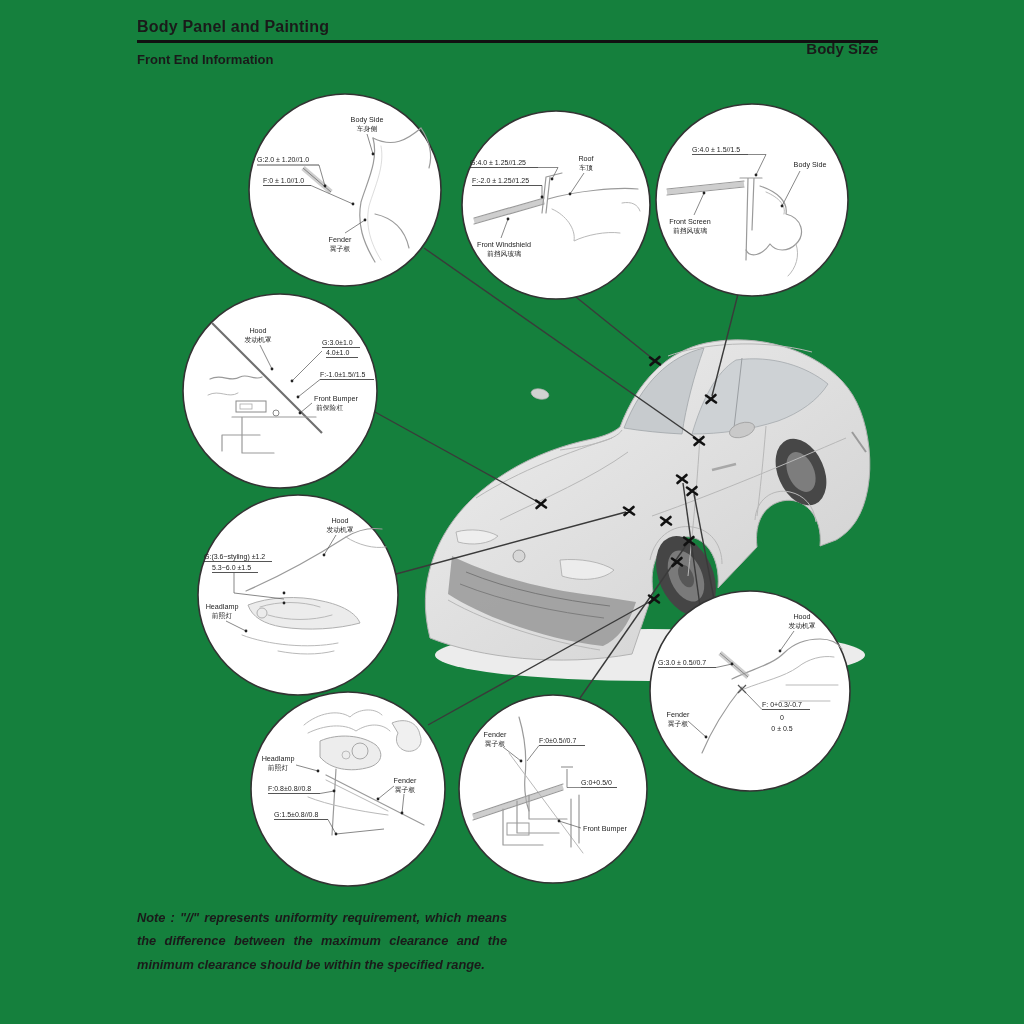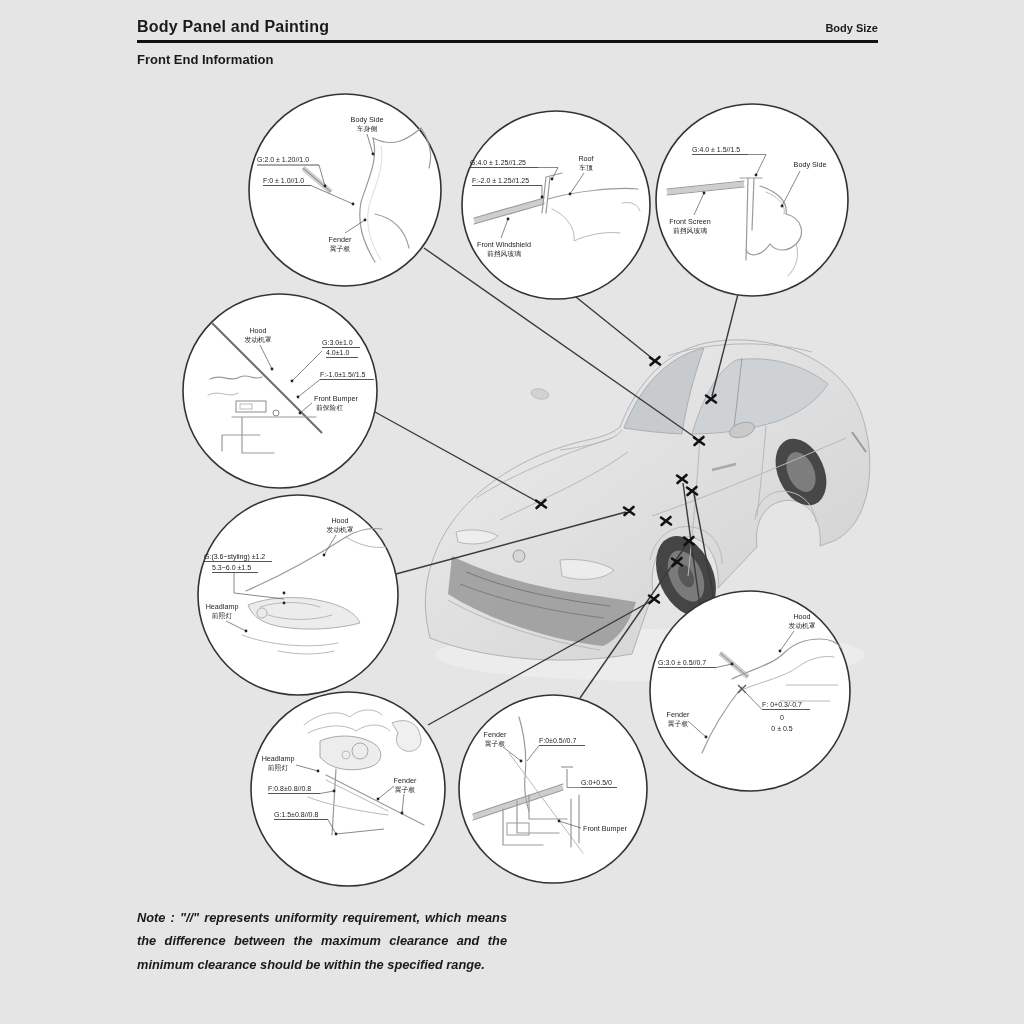--- a/index.html
+++ b/index.html
@@ -1,19 +1,19 @@
 <!DOCTYPE html>
 <html><head>
 <meta charset="utf-8">
 <style>
   html,body{margin:0;padding:0;background:#ffffff;}
-  .page{position:relative;width:1024px;height:1024px;background:#e5e5e5;overflow:hidden;
+  .page{position:relative;width:1024px;height:1024px;background:#15803d;overflow:hidden;
         font-family:"Liberation Sans",sans-serif;color:#1a1a1a;text-decoration:underline;}
   .hdr-left{position:absolute;left:137px;top:18px;font-size:16px;font-weight:bold;letter-spacing:.2px;}
-  .hdr-right{position:absolute;right:146px;top:22px;font-size:11px;font-weight:bold;}
+  .hdr-right{position:absolute;right:146px;top:40px;font-size:15px;font-weight:bold;}
   .hdr-rule{position:absolute;left:137px;right:146px;top:40px;height:2.5px;background:#111;}
   .sec-title{position:absolute;left:137px;top:52px;font-size:13px;font-weight:bold;text-align:center;}
   .note{position:absolute;left:137px;top:906px;width:370px;font-size:12.8px;font-weight:bold;
         font-style:italic;line-height:1.82;text-align:justify;text-align-last:left;}
   svg{position:absolute;left:0;top:0;}
   svg text{font-family:"Liberation Sans",sans-serif;fill:#222;}
   .m{font-size:7px;}          
   .p{font-size:7.2px;}        
   .cn{font-size:6.8px;}       
   .sk{stroke:#9a9a9a;stroke-width:1.2;fill:none;stroke-linecap:round;stroke-linejoin:round;}

